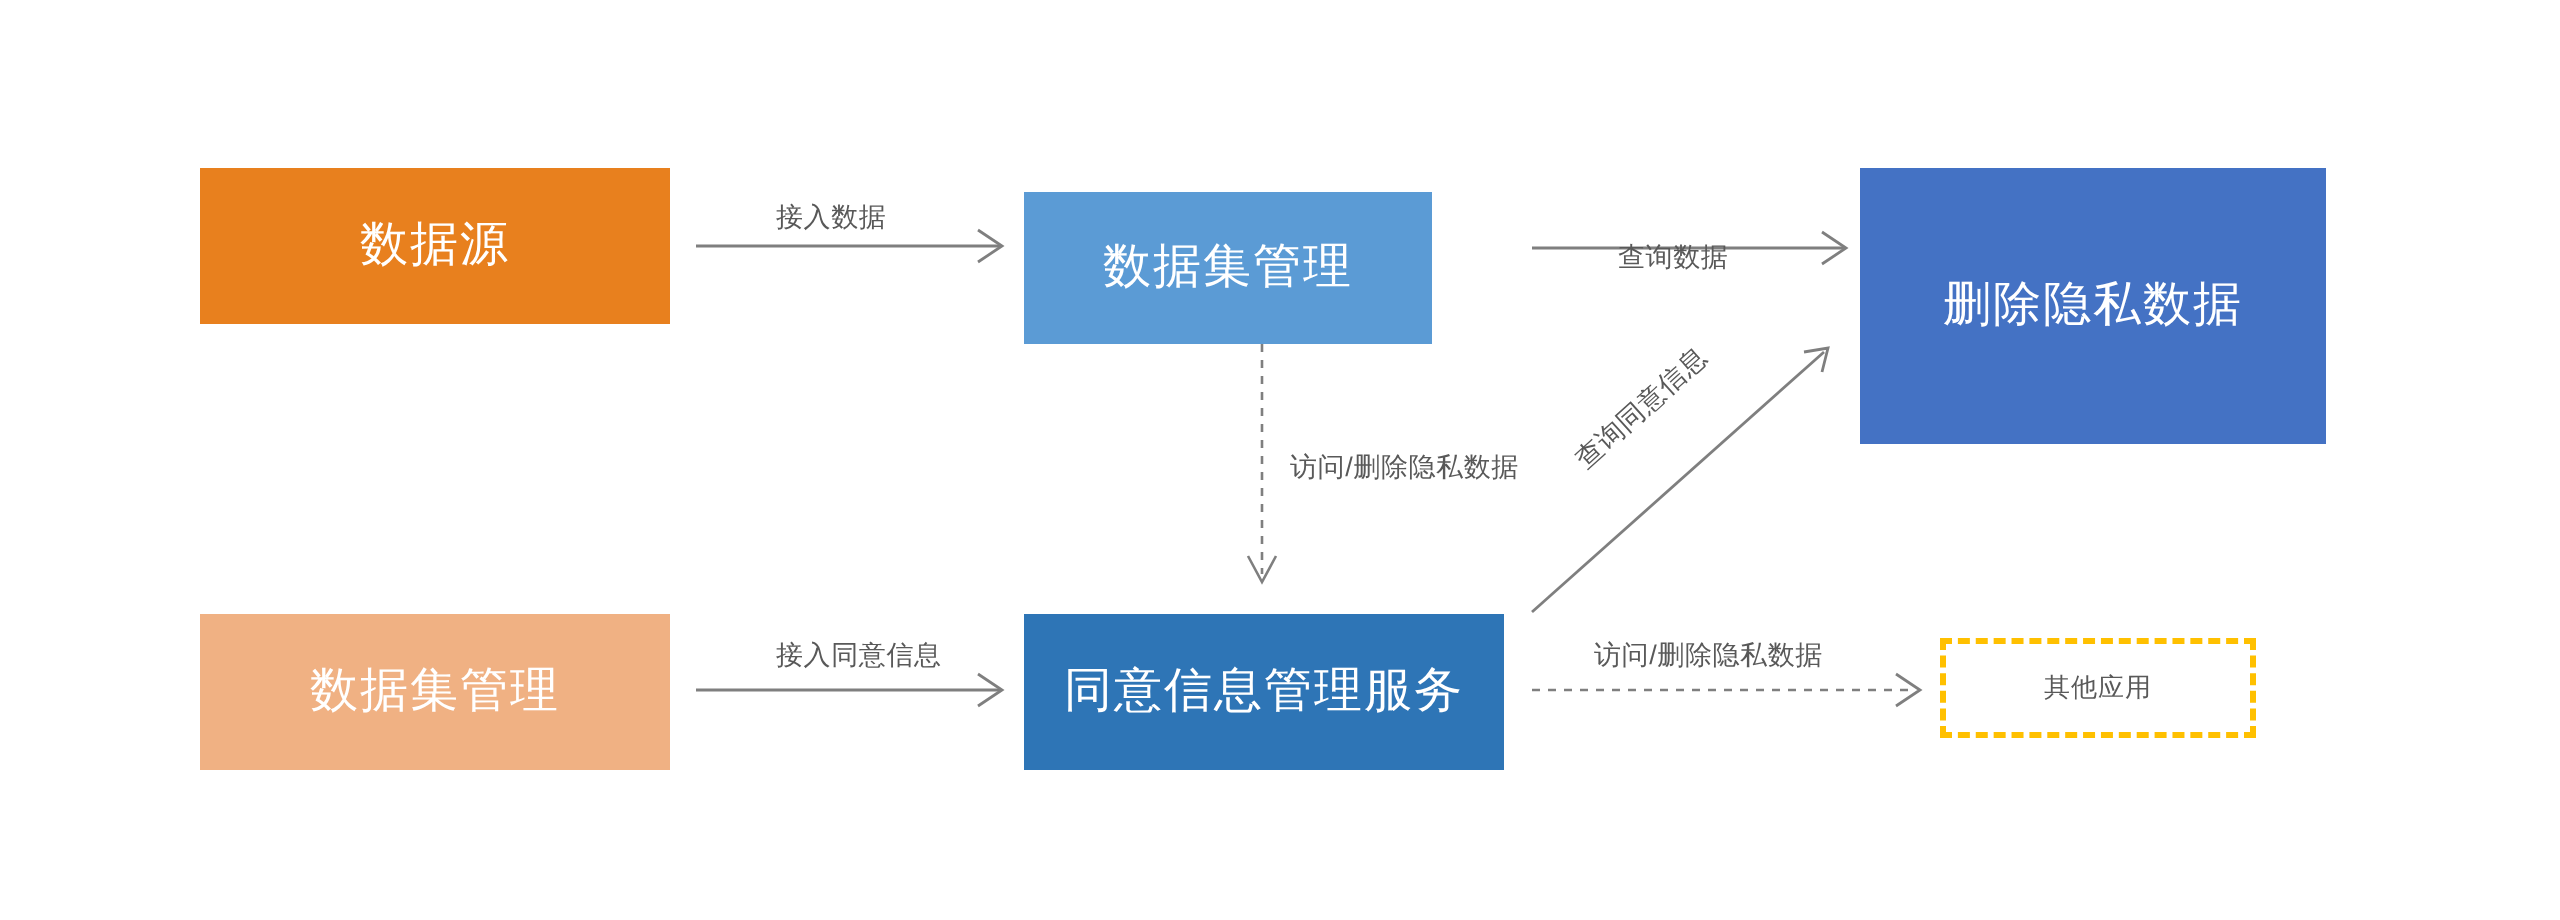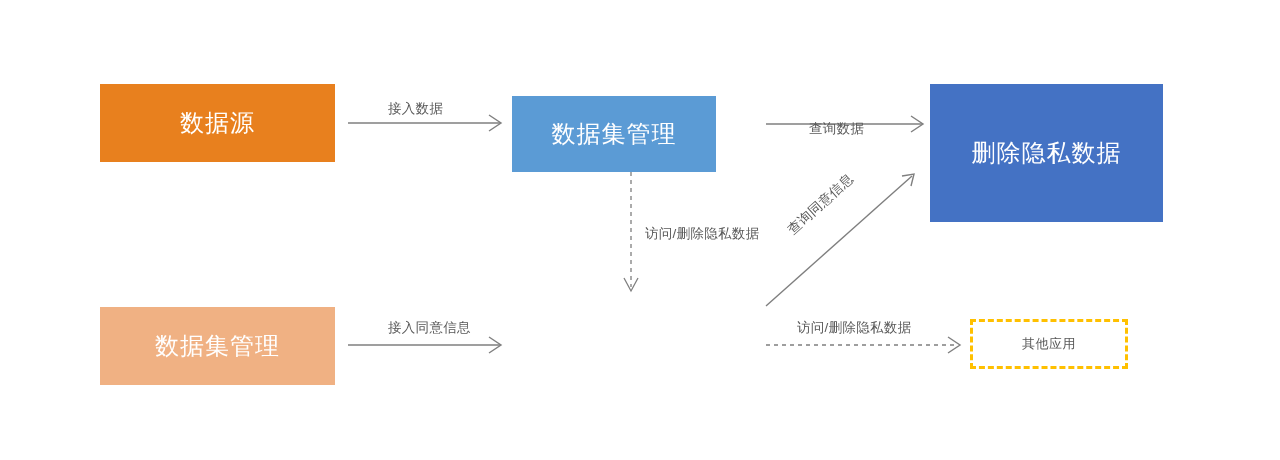--- a/index.html
+++ b/index.html
@@ -139,20 +139,23 @@
   </div>
 
   <div class="node node-app">
     <span>删除隐私数据</span>
   </div>
 
   <div class="node node-consent-collect">
     <span>数据集管理</span>
   </div>
 
+  <div class="node node-consent-service">
+    <span>同意信息管理服务</span>
+  </div>
 
   <div class="node node-other">
     <span>其他应用</span>
   </div>
 
   <div class="edge-label lbl-ingest-data">接入数据</div>
 
   <div class="edge-label lbl-query-data">查询数据</div>
 
   <div class="edge-label lbl-ingest-consent">接入同意信息</div>

